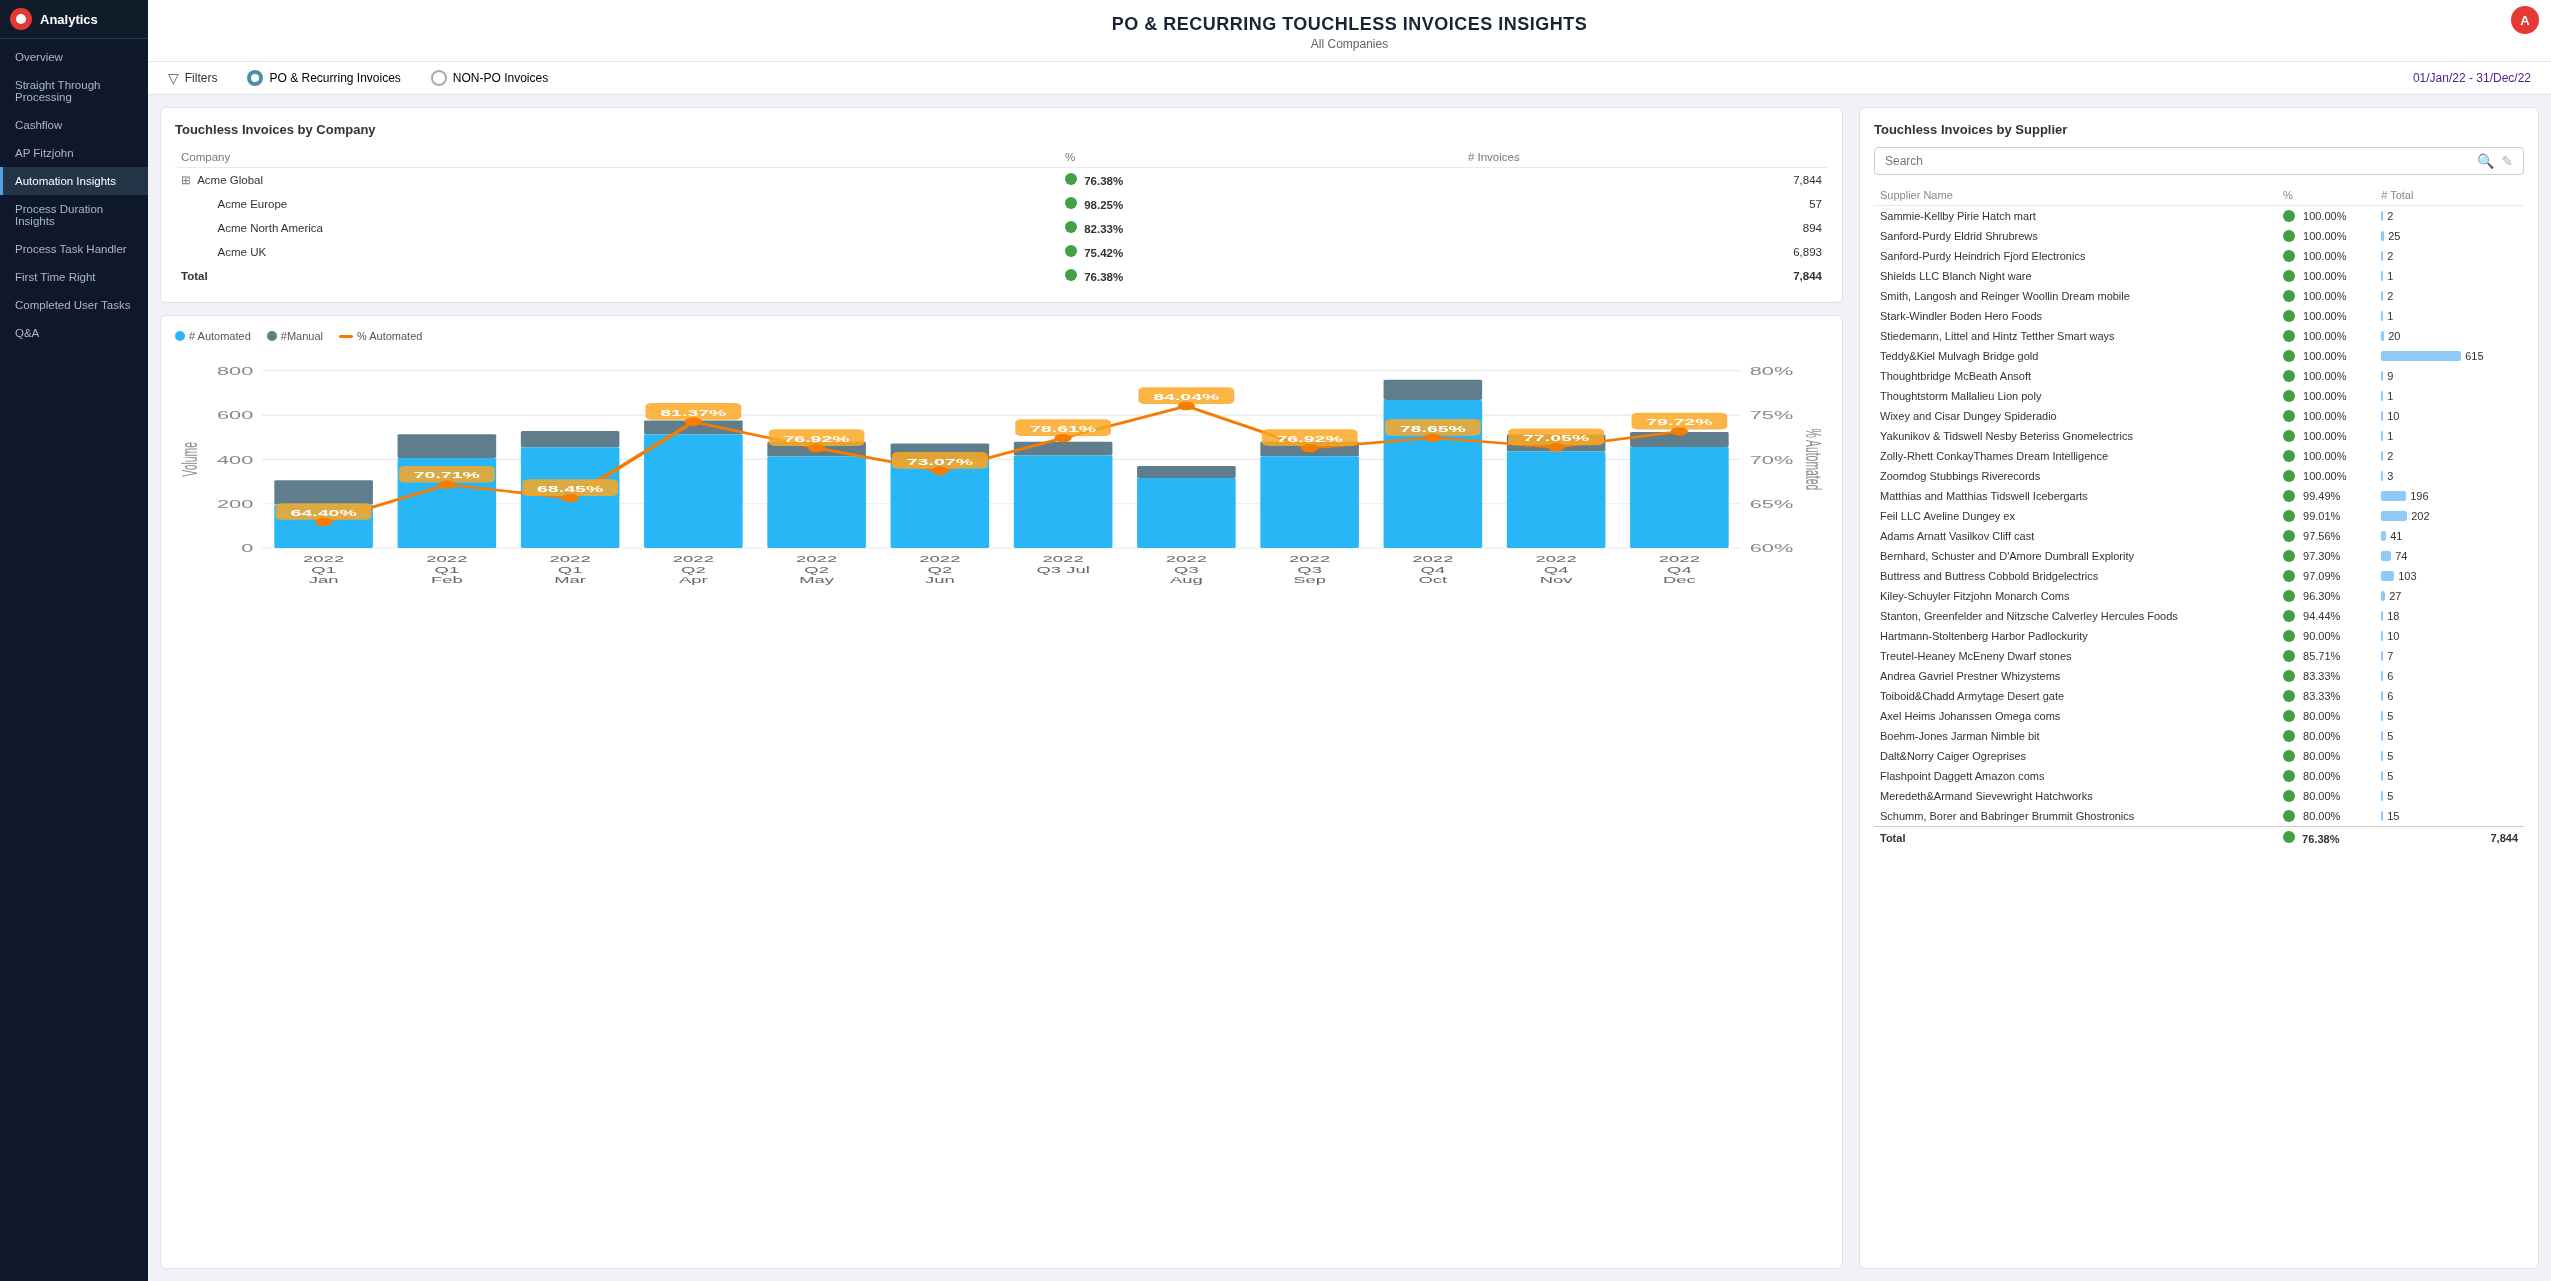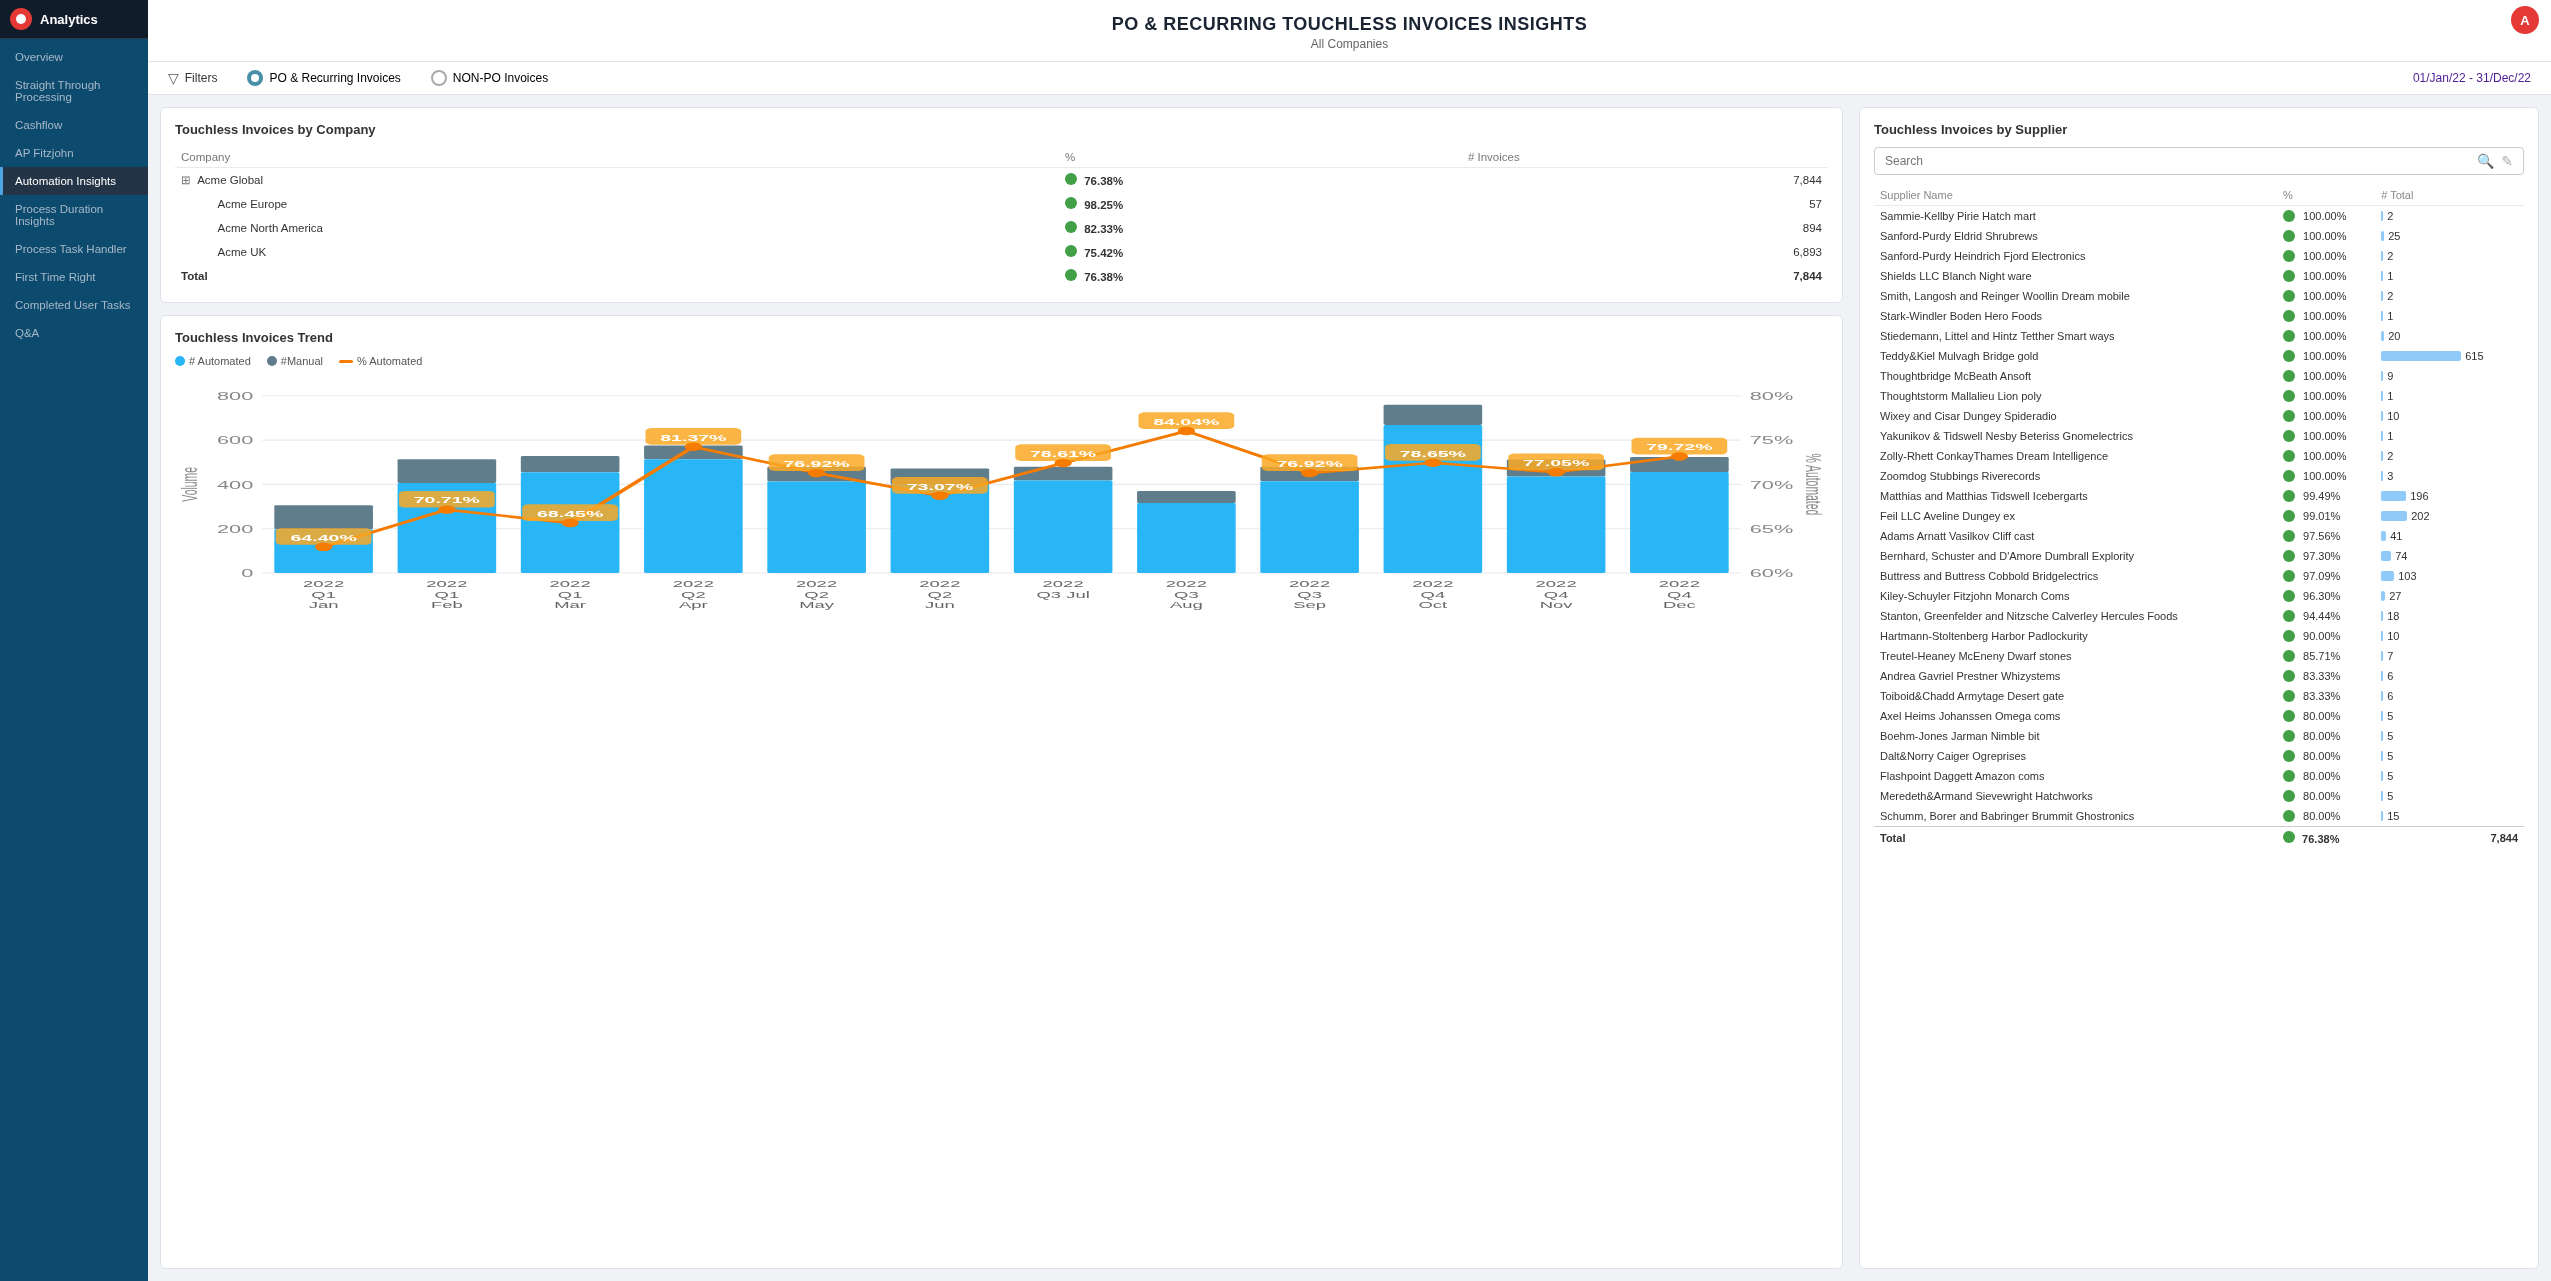--- a/index.html
+++ b/index.html
@@ -1,21 +1,21 @@
 <!DOCTYPE html>
 <html><head>
   <meta charset="utf-8">
   <style>
     * { box-sizing: border-box; margin: 0; padding: 0; }
     body { font-family: 'Segoe UI', Arial, sans-serif; background: #f0f2f5; display: flex; height: 100vh; overflow: hidden; font-size: 12px; }
 
     
     #sidebar {
       width: 148px;
-      background: #0c4a6e;
+      background: #0f172a;
       color: #cdd6e0;
       display: flex;
       flex-direction: column;
       flex-shrink: 0;
       height: 100vh;
       overflow-y: auto;
     }
     #sidebar-header {
       display: flex;
       align-items: center;
@@ -310,21 +310,20 @@
       <span class="dot dot-green"></span>
       <span class="pct">76.38%</span>
     </td>
     <td style="text-align:right;font-weight:700;">7,844</td>
   </tr>
             </tbody>
         </table>
       </div>
 
       <div class="card" id="trend-card">
-        <div class="card-title">Touchless Invoices Trend</div>
         <div class="chart-legend" id="trend-legend">
             <div class="legend-item">
               <div class="legend-dot" style="background:#29b6f6;"></div>
               <span># Automated</span>
             </div>
             <div class="legend-item">
               <div class="legend-dot" style="background:#607d8b;"></div>
               <span>#Manual</span>
             </div>
             <div class="legend-item">

